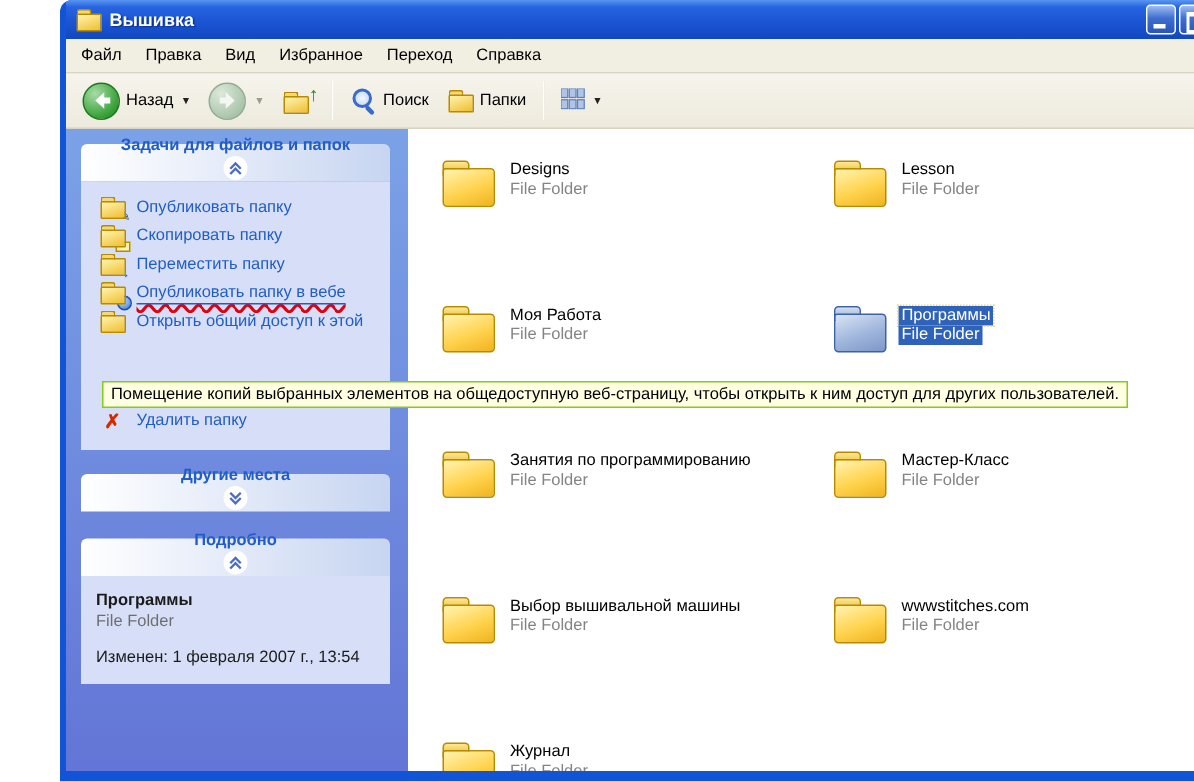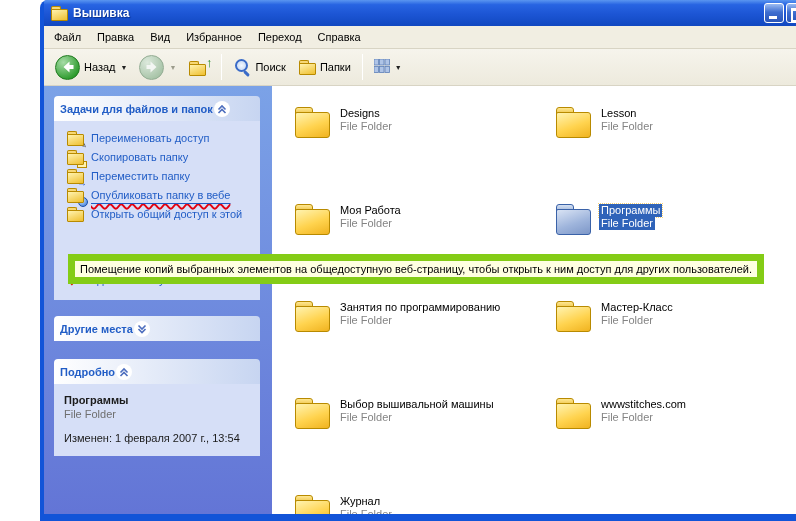--- a/index.html
+++ b/index.html
@@ -91,21 +91,21 @@
 
   
   .content { flex:1; display:flex; overflow:hidden; }
 
   
   .sidebar { width:228px; flex:0 0 228px; overflow:hidden;
     background:linear-gradient(180deg,#7BA2E7 0%,#6375D6 100%); padding-top:10px; }
   .panel { margin:0 12px 0 10px; }
   .panel-header { height:25px; border-radius:4px 4px 0 0; padding:0 6px 0 6px;
     background:linear-gradient(90deg,#FFFFFF,#C7D5F1); color:#215DC6; font-weight:bold;
-    display:flex; align-items:center; justify-content:flex-start; cursor:pointer; }
+    display:flex; align-items:center; justify-content:flex-end; cursor:pointer;flex-direction:column; }
   .chev { width:18px; height:18px; display:inline-flex; cursor:pointer; }
   .panel-body { background:#D6DFF7; padding:8px 4px 10px 4px; }
   .task-item { display:flex; align-items:flex-start; gap:7px; padding:2px 2px 2px 8px;
     color:#215DC6; cursor:pointer; line-height:14px; }
   .task-item .task-icon { position:relative; flex:0 0 18px; width:18px; height:15px; margin-top:0; }
   .ov { position:absolute; right:-3px; bottom:-4px; font-style:normal; font-size:10px; line-height:1; }
   .ov-pencil::before { content:"✎"; color:#444; }
   .ov-arrow::before  { content:"→"; color:#2255CC; font-weight:bold; }
   .ov-copy { right:-3px; bottom:-3px; width:10px; height:7px; background:#FFF3B0; border:1px solid #B88A00; }
   .ov-globe { right:-4px; bottom:-4px; width:10px; height:10px; border-radius:50%;
@@ -134,21 +134,21 @@
   .file-text { display:flex; flex-direction:column; align-items:flex-start; margin-left:8px; margin-top:1px; }
   .file-name { color:#000; padding:0 2px; line-height:13px; }
   .file-type { color:#848484; padding:0 2px; line-height:13px; }
   .file-item.sel .file-name, .file-item.sel .file-type { background:#2F63B9; color:#fff; }
   .file-item.sel .file-name { outline:1px dotted #F8D275; }
   .file-item.sel .xp-folder::before { background:linear-gradient(#D4E0F2,#93ABD6); border-color:#3A62A8; }
   .file-item.sel .xp-folder::after  { background:linear-gradient(160deg,#D9E3F4,#9FB5DC 55%,#7D97C8); border-color:#3A62A8; }
 
   
   .tooltip { position:absolute; left:28px; top:254px; z-index:50; white-space:nowrap;
-    background:#FFFFE1; border:7px solid #84cc16; color:#000; padding:2px 5px; font-size:11px; }
+    background:#FFFFE1; border:1px solid #84cc16; color:#000; padding:2px 5px; font-size:11px; }
 </style>
 </head>
 <body>
 
 <div class="window">
 
   <div class="titlebar">
     <span class="mini-folder"></span>
     <span class="ttl-text">Вышивка</span>
     <span class="tb-ctl btn-min"></span>
@@ -236,21 +236,21 @@
                   <circle cx="9" cy="9" r="8" fill="#fff"></circle>
                   <path d="M5.5 9.5 L9 6 L12.5 9.5 M5.5 13 L9 9.5 L12.5 13" stroke="#4D6EBE" stroke-width="1.6" fill="none"></path>
                 </svg>
             </span>
           </div>
           <div class="panel-body">
             <div class="task-item">
               <span class="task-icon mini-folder">
                   <i class="ov ov-pencil"></i>
                 </span>
-              <span>Переименовать доступ</span>
+              <span>Опубликовать папку</span>
             </div>
             <div class="task-item">
               <span class="task-icon mini-folder">
                   <i class="ov ov-copy"></i>
                 </span>
               <span>Скопировать папку</span>
             </div>
             <div class="task-item">
               <span class="task-icon mini-folder">
                   <i class="ov ov-arrow"></i>

